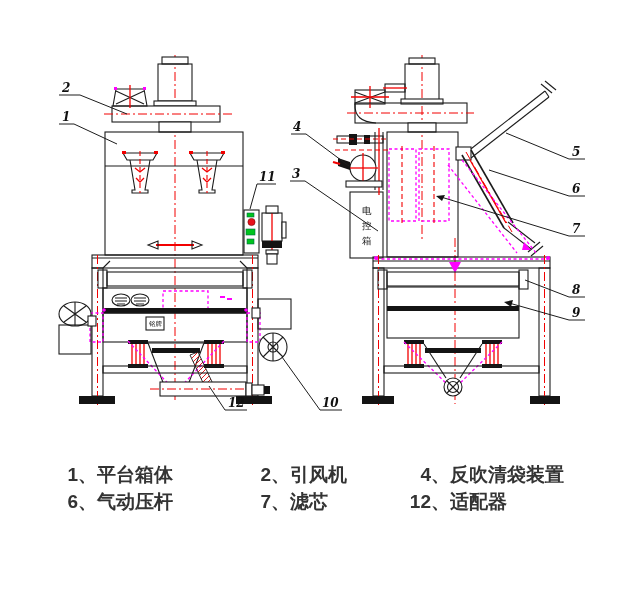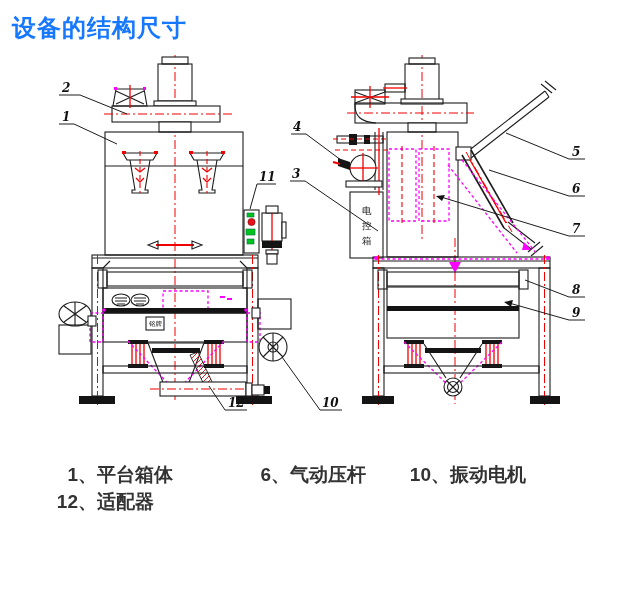--- a/index.html
+++ b/index.html
@@ -29,21 +29,20 @@
           box-sizing:border-box;display:grid;grid-template-columns:193px 160px auto;
           line-height:27px;font-size:19px;font-weight:600;}
   #legend .cell{white-space:nowrap;}
   #legend .num{display:inline-block;min-width:26px;text-align:right;}
 </style>
 </head>
 <body>
 
 <div id="page">
 
-  <div id="title" style="color: rgb(22, 119, 255);">设备的结构尺寸</div>
 
   <svg width="628" height="430" viewBox="0 0 628 430">
     <defs>
       <pattern id="hatch" width="7" height="7" patternUnits="userSpaceOnUse">
         <path d="M0,7 L7,0 M0,0 L7,7" stroke="#222" stroke-width="0.8"></path>
       </pattern>
       <pattern id="vstripe" width="7" height="7" patternUnits="userSpaceOnUse">
         <rect x="1" y="0" width="2.6" height="7" fill="#161616"></rect>
       </pattern>
       <pattern id="pinkgrid" width="8" height="5" patternUnits="userSpaceOnUse">
@@ -410,18 +409,20 @@
         <text class="call" x="572" y="317">9</text>
         <line class="ldr" x1="569" y1="320" x2="585" y2="320"></line>
         <line class="ldr" x1="569" y1="320" x2="509" y2="303"></line>
         <path class="blkf" d="M504,302 L513,300 L511,307 Z"></path>
       </g>
     </g>
   </svg>
 
   <div id="legend" style="color: rgb(51, 51, 51);">
     <div class="cell"><span class="num">1</span><span>、</span><span>平台箱体</span></div>
+    <div class="cell"><span class="num">2</span><span>、</span><span>引风机</span></div>
+    <div class="cell"><span class="num">4</span><span>、</span><span>反吹清袋装置</span></div>
     <div class="cell"><span class="num">6</span><span>、</span><span>气动压杆</span></div>
-    <div class="cell"><span class="num">10</span><span>、</span><span>振动电机</span></div>
+    <div class="cell"><span class="num">7</span><span>、</span><span>滤芯</span></div>
     <div class="cell"><span class="num">12</span><span>、</span><span>适配器</span></div>
   </div>
 
 </div>
 
 </body></html>

